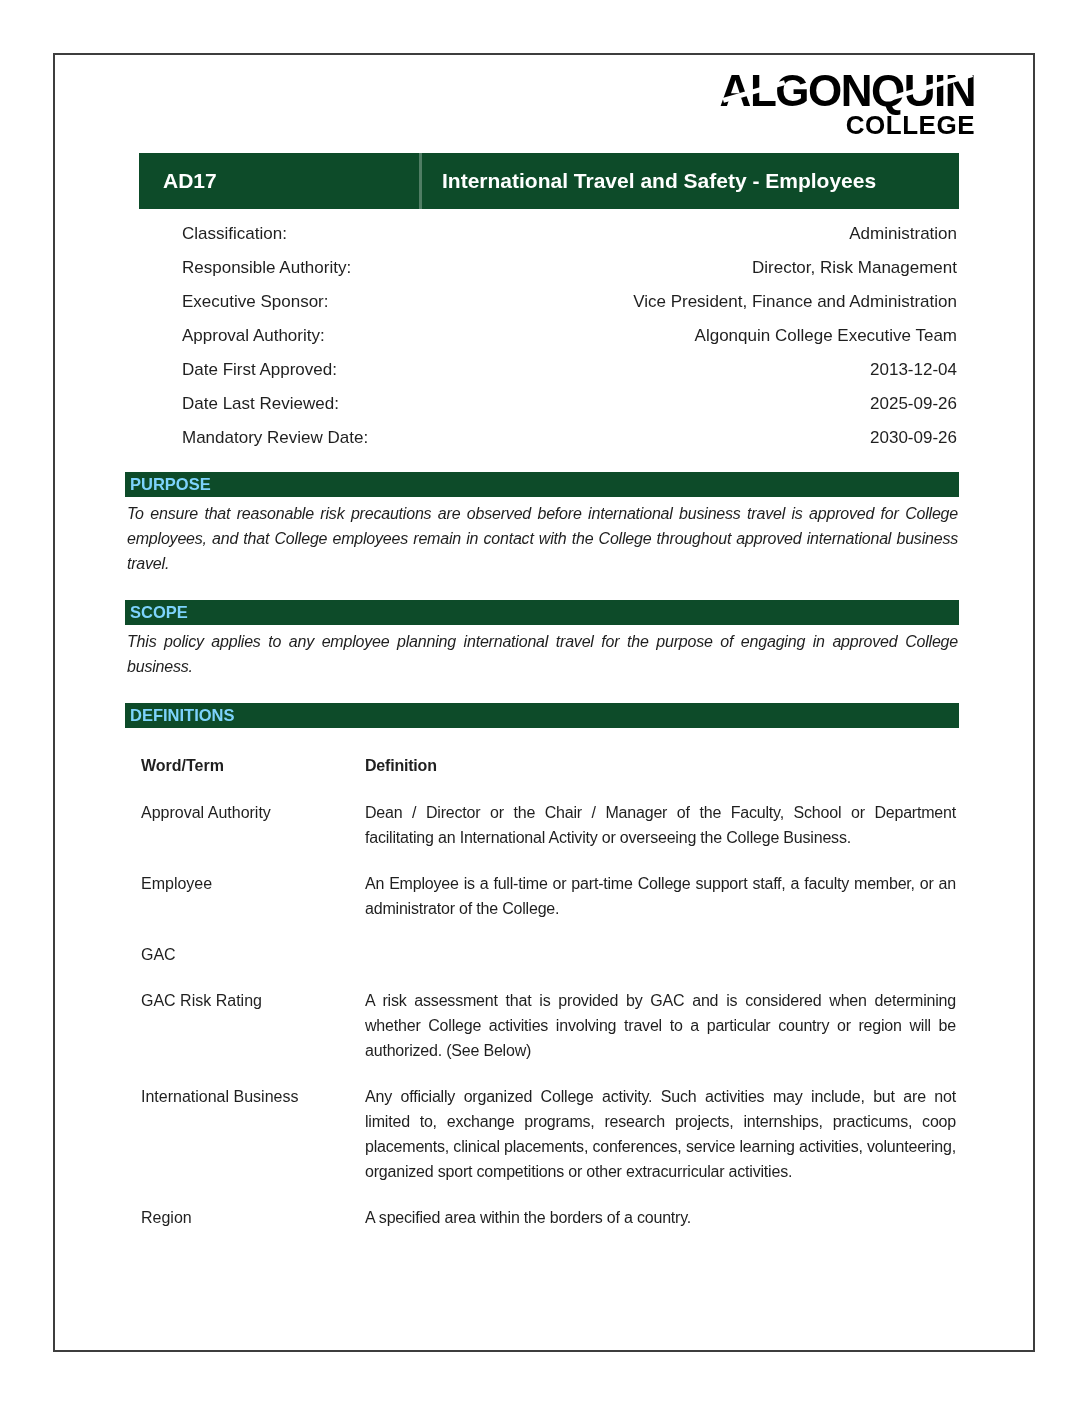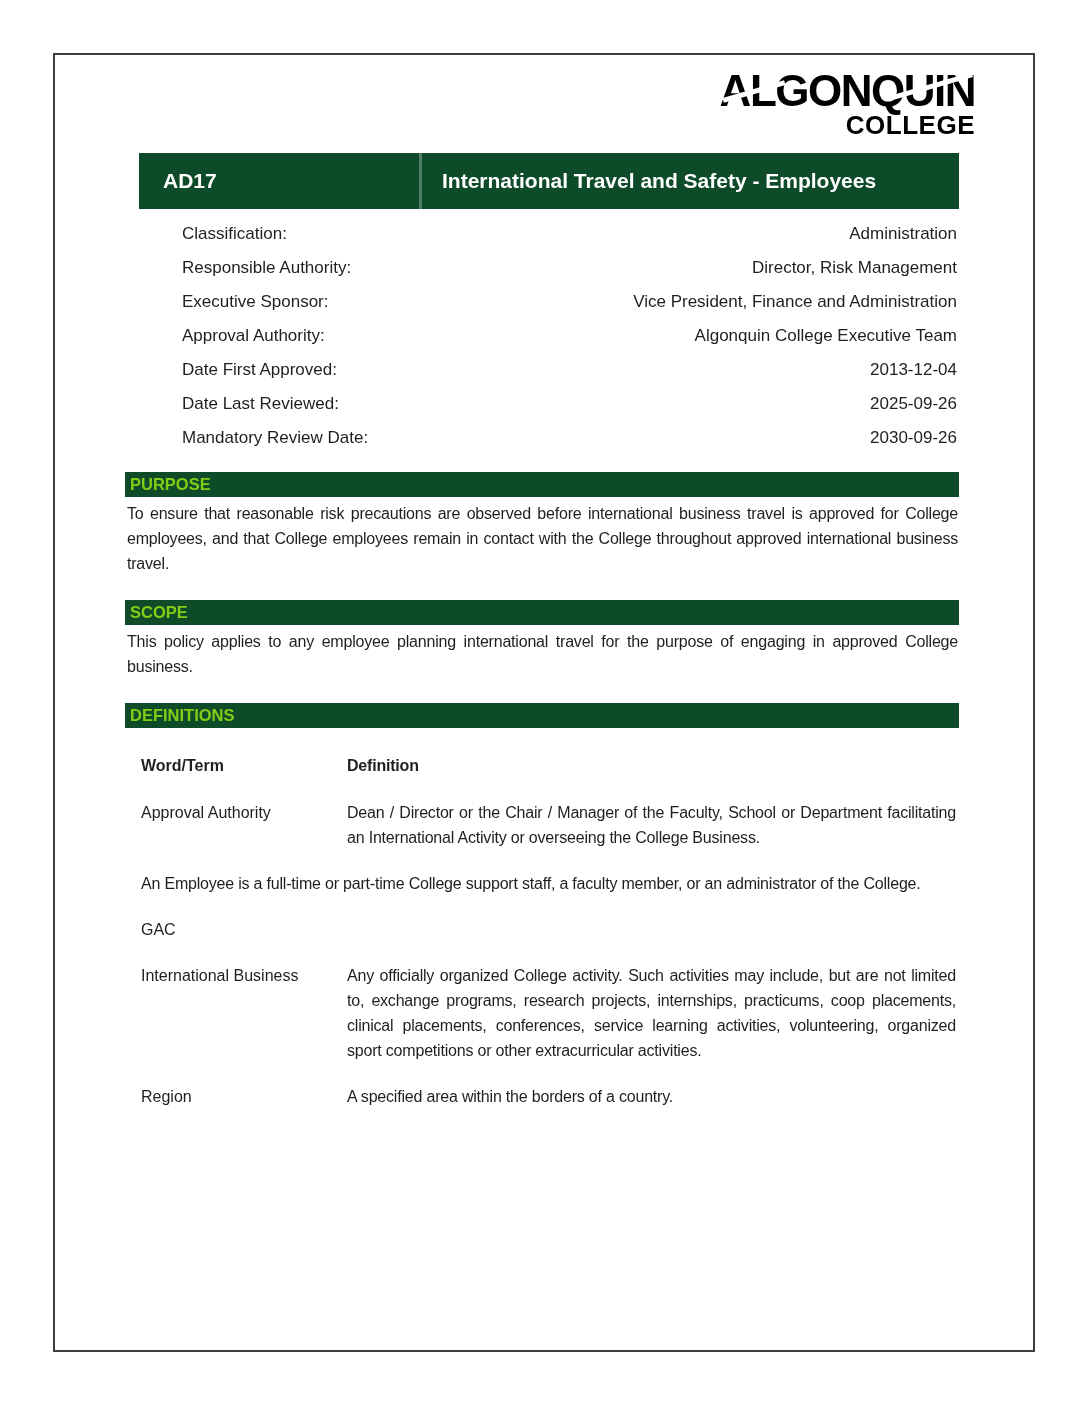--- a/index.html
+++ b/index.html
@@ -35,36 +35,37 @@
   .doc-header .code { width: 232px; box-sizing: border-box; padding-left: 24px; display: flex; align-items: center; }
   .doc-header .title { flex: 1; border-left: 3px solid rgba(255,255,255,0.28); padding-left: 20px; display: flex; align-items: center; margin-left: 48px; }
   
   .meta { margin: 15px 76px 0 86px; font-size: 17px; }
   .meta-row { display: flex; line-height: 20px; margin-bottom: 14px; }
   .meta-label { width: 233px; flex-shrink: 0; margin-left: 41px; }
   .meta-value { flex: 1; text-align: right; }
   
   .section-bar {
     margin: 24px 74px 0 70px;
-    background: #0d4b29; color: #84cc16;
+    background: #0d4b29; color: #7dd3fc;
     font-weight: 700; font-size: 16.5px;
     height: 25px; line-height: 25px;
     padding-left: 5px;
   }
   
   .body-text {
     margin: 4px 75px 0 72px;
     font-size: 16px; line-height: 25px;
     letter-spacing: -0.2px;
     text-align: justify;
+    font-style: italic;
   }
   
   .def-table { margin: 25px 77px 0 86px; font-size: 16px; }
   .def-row { display: flex; line-height: 25px; margin-bottom: 21px; }
-  .def-row .term { width: 200px; flex-shrink: 0; padding-right: 6px; }
+  .def-row .term { width: 200px; flex-shrink: 0; padding-right: 24px; }
   .def-row .def { flex: 1; text-align: justify; letter-spacing: -0.2px; }
   .def-head { font-weight: 700; margin-bottom: 22px; }
 </style>
 </head>
 <body>
 
 <div class="frame">
 
   <div class="logo">
     <div class="logo-l1">ALGONQUIN</div>
@@ -120,24 +121,29 @@
   <div class="def-table">
     <div class="def-row def-head">
       <div class="term">Word/Term</div>
       <div class="def" style="text-align:left;">Definition</div>
     </div>
     <div class="def-row">
       <div class="term">Approval Authority</div>
       <div class="def">Dean / Director or the Chair / Manager of the Faculty, School or Department facilitating an International Activity or overseeing the College Business.</div>
     </div>
     <div class="def-row">
+      <div class="term">Employee</div>
       <div class="def">An Employee is a full-time or part-time College support staff, a faculty member, or an administrator of the College.</div>
     </div>
     <div class="def-row">
       <div class="term">GAC</div>
+    </div>
+    <div class="def-row">
+      <div class="term">GAC Risk Rating</div>
+      <div class="def">A risk assessment that is provided by GAC and is considered when determining whether College activities involving travel to a particular country or region will be authorized. (See Below)</div>
     </div>
     <div class="def-row">
       <div class="term">International Business</div>
       <div class="def">Any officially organized College activity. Such activities may include, but are not limited to, exchange programs, research projects, internships, practicums, coop placements, clinical placements, conferences, service learning activities, volunteering, organized sport competitions or other extracurricular activities.</div>
     </div>
     <div class="def-row">
       <div class="term">Region</div>
       <div class="def">A specified area within the borders of a country.</div>
     </div>
   </div>

